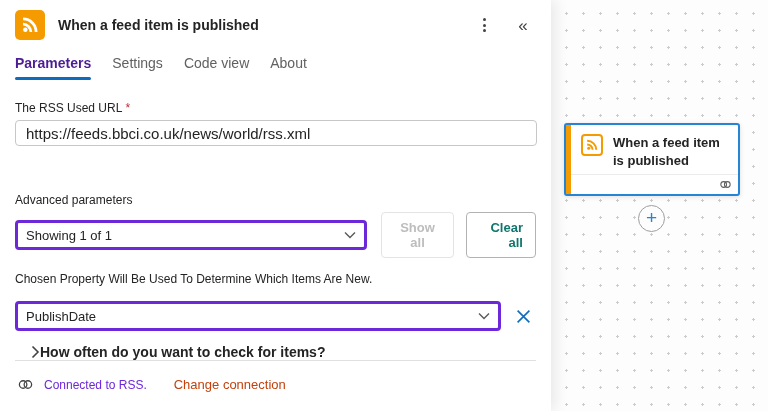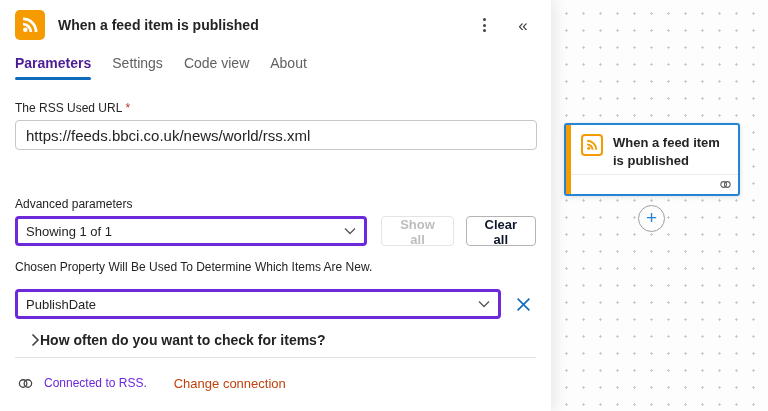--- a/index.html
+++ b/index.html
@@ -34,24 +34,24 @@
                 border-radius:4px; padding:0 10px; font-size:15px; color:#242424;
                 font-family:inherit; background:#fff; }
 
   .adv-label { margin-top:47px; font-size:12px; color:#242424; }
   .adv-row { margin-top:5px; display:flex; align-items:center; }
   .dropdown { height:30px; border:3px solid #6d28d9; border-radius:4px; background:#fff;
               display:flex; align-items:center; justify-content:space-between;
               padding:0 8px; font-size:13px; color:#242424; cursor:pointer; }
   .dd-adv { width:399px; }
   .chev { color:#5a5a5a; display:flex; }
-  .btn { height:30px; border-radius:4px; background:#fff; font-size:13px; font-weight:700;
+  .btn { height:46px; border-radius:4px; background:#fff; font-size:13px; font-weight:700;
          padding:0 12px; font-family:inherit; cursor:pointer; }
   .btn-showall { margin-left:14px; border:1px solid #e4e4e4; color:#bdbdbd; cursor:default; }
-  .btn-clearall { margin-left:12px; border:1px solid #b3b3b3; color:#0f172a; }
+  .btn-clearall { margin-left:12px; border:1px solid #b3b3b3; color:#0f766e;text-align:right; }
 
   .chosen-label { margin-top:14px; font-size:12px; color:#242424; }
   .chosen-row { margin-top:15px; display:flex; align-items:center; }
   .dd-chosen { width:487px; }
   .dismiss-btn { margin-left:9px; color:#0f6cbd; }
 
   .expander { margin-top:13px; margin-left:16px; display:flex; align-items:center; 
               background:none; border:none; cursor:pointer; font-family:inherit; }
   .expander .chev-right { color:#424242; display:flex; }
   .expander-label { font-size:14px; font-weight:700; color:#242424; }

